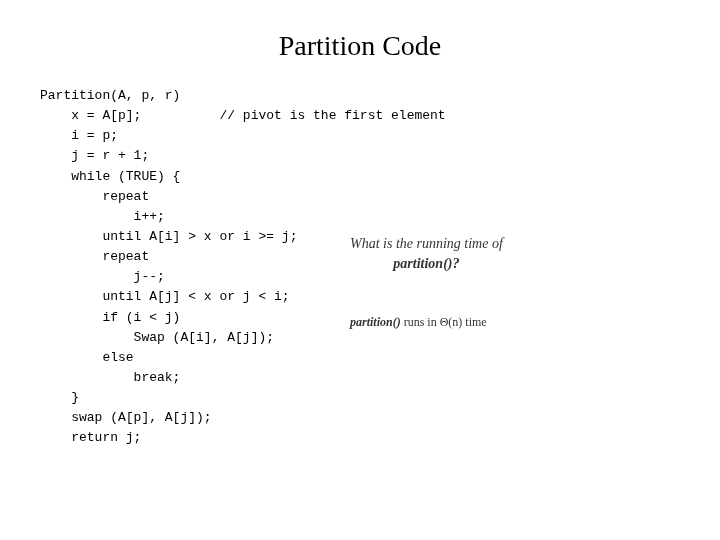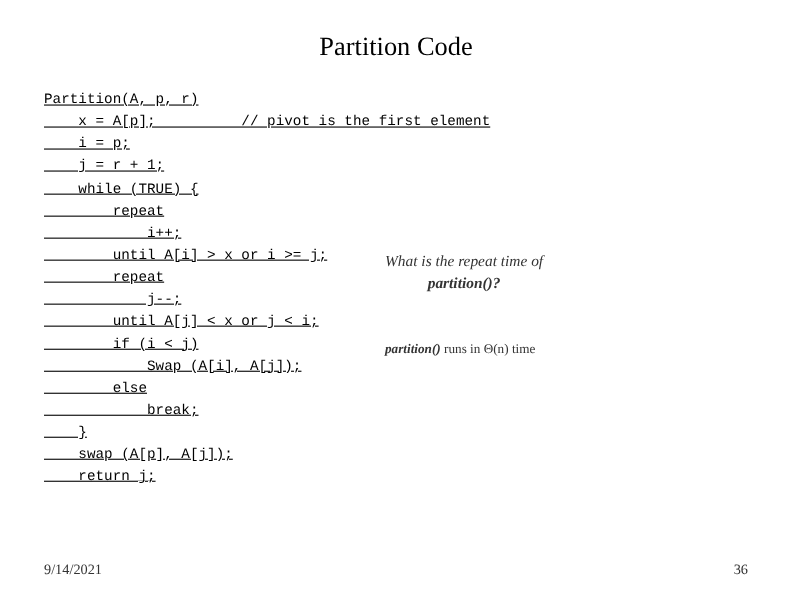--- a/index.html
+++ b/index.html
@@ -20,39 +20,38 @@
     .slide {
       width: 720px;
       height: 540px;
       background: #ffffff;
       position: relative;
       padding: 20px 40px;
     }
 
     .title {
       text-align: center;
-      font-size: 24px;
+      font-size: 28px;
       font-weight: normal;
       color: #000000;
       margin-bottom: 24px;
       margin-top: 10px;
       font-family: 'Times New Roman', Times, serif;
     }
 
     .code-area {
       position: relative;
     }
 
     .code-block {
       font-family: 'Courier New', Courier, monospace;
       font-size: 13px;
       color: #000000;
       line-height: 1.55;
       white-space: pre;
-      text-decoration: underline;
     }
 
     .annotation-1 {
       position: absolute;
       top: 148px;
       left: 310px;
       font-family: 'Times New Roman', Times, serif;
       font-size: 14px;
       font-style: italic;
       color: #333333;
@@ -107,26 +106,22 @@
         until A[j] &lt; x or j &lt; i;
         if (i &lt; j)
             Swap (A[i], A[j]);
         else
             break;
     }
     swap (A[p], A[j]);
     return j;</div>
 
     <div class="annotation-1">
-      <span>What is the repeat time of</span><br>
+      <span>What is the running time of</span><br>
       <em><strong><span>partition()?</span></strong></em>
     </div>
 
     <div class="annotation-2">
       <span class="bold-italic">partition()</span><span> runs in </span><span>Θ(n)</span><span> time</span>
     </div>
   </div>
 
-  <div class="footer">
-    <span>9/14/2021</span>
-    <span>36</span>
-  </div>
 </div>
 
 </body></html>

